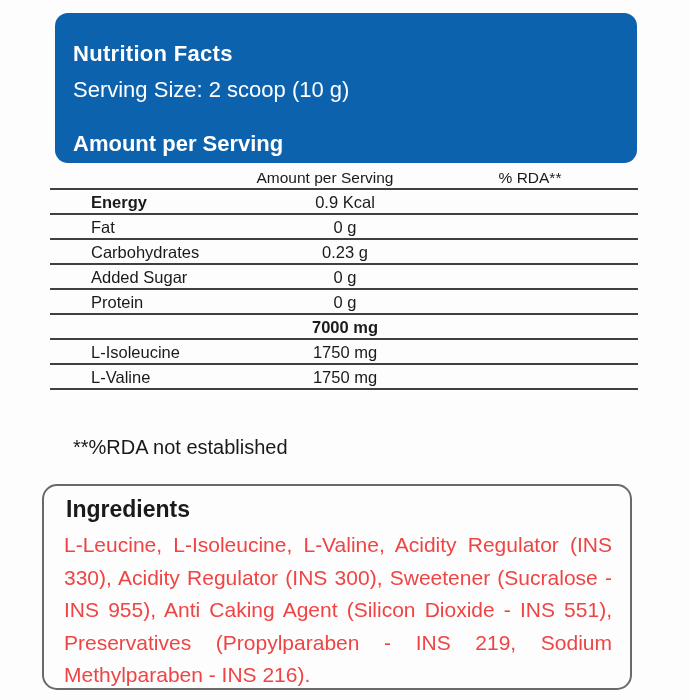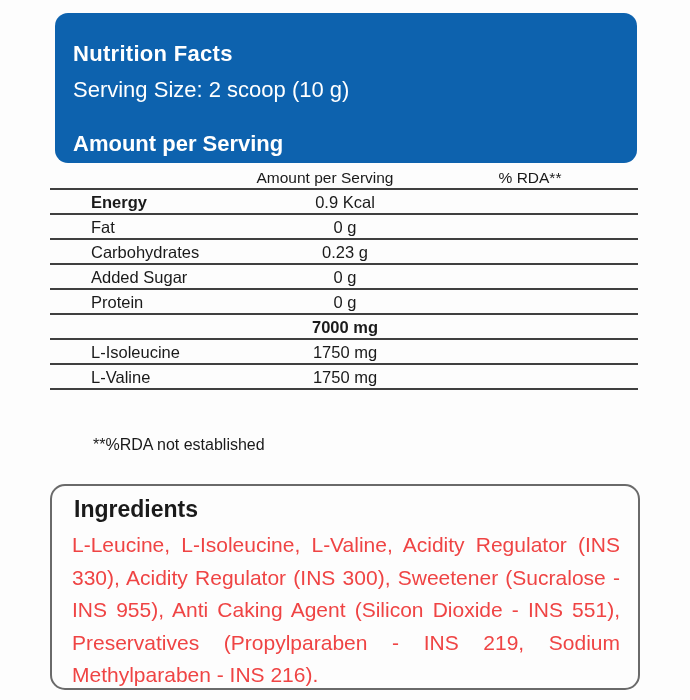--- a/index.html
+++ b/index.html
@@ -52,28 +52,27 @@
     height:25px;
     border-bottom:2px solid var(--rule);
     font-size:16.5px;
   }
   .nrow .lbl{position:absolute; left:41px; top:3px; white-space:nowrap;}
   .nrow .amt{position:absolute; left:295px; top:3px; transform:translateX(-50%); white-space:nowrap;}
   .bold{font-weight:700;}
   .footnote{
     position:absolute;
     left:73px; top:436px;
-    font-size:16px;
+    font-size:20px;
     white-space:nowrap;
-    margin-left:20px;
   }
   
   .ing-box{
     position:absolute;
-    left:50px; top:484px;
+    left:42px; top:484px;
     width:590px; height:206px;
     border:2px solid var(--box-border);
     border-radius:15px;
     padding:8px 18px 12px 20px;
     background:transparent;
     overflow:hidden;
   }
   .ing-title{
     font-size:23px;
     font-weight:700;

